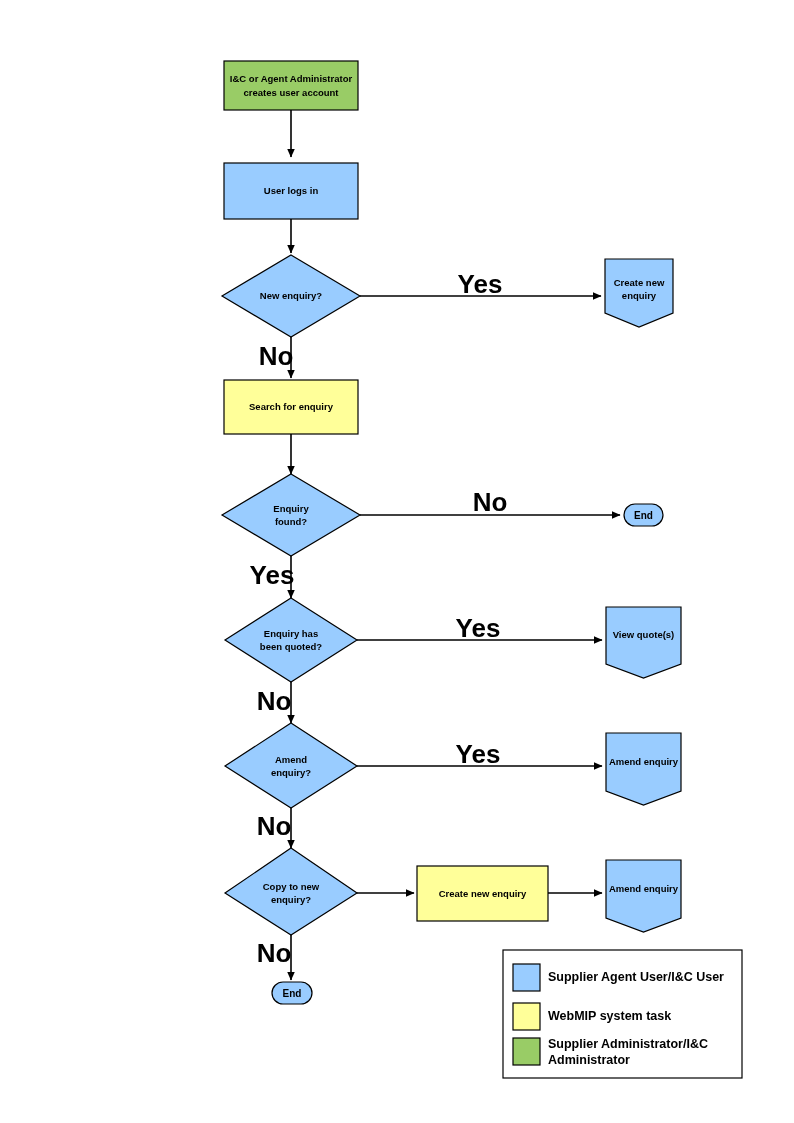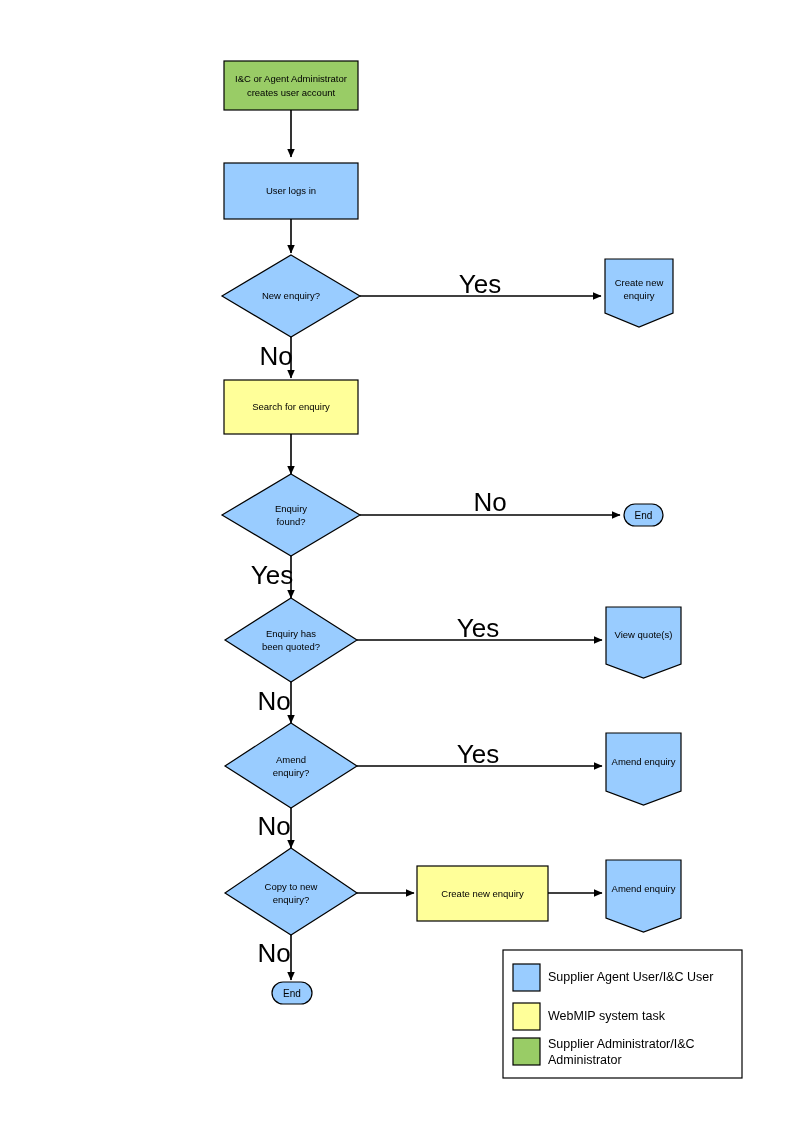--- a/index.html
+++ b/index.html
@@ -12,20 +12,21 @@
     height: 1123px;
     font-family: "Liberation Sans", sans-serif;
     position: relative;
     overflow: hidden;
   }
   #flow-root {
     position: absolute;
     top: 0; left: 0;
     width: 794px;
     height: 989px;
+    font-weight: bold;
   }
   .node-shape {
     stroke: #000000;
     stroke-width: 1.2;
   }
   .conn-line {
     stroke: #000000;
     stroke-width: 1.6;
     fill: none;
   }

